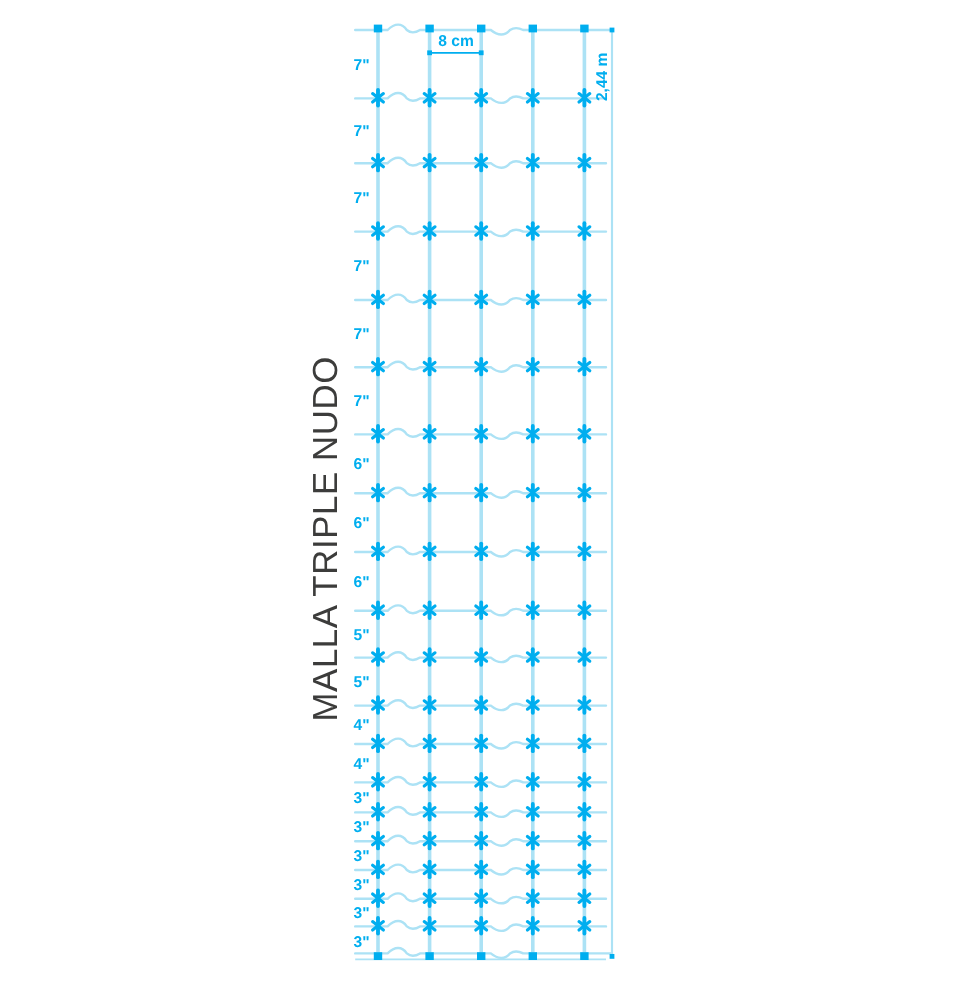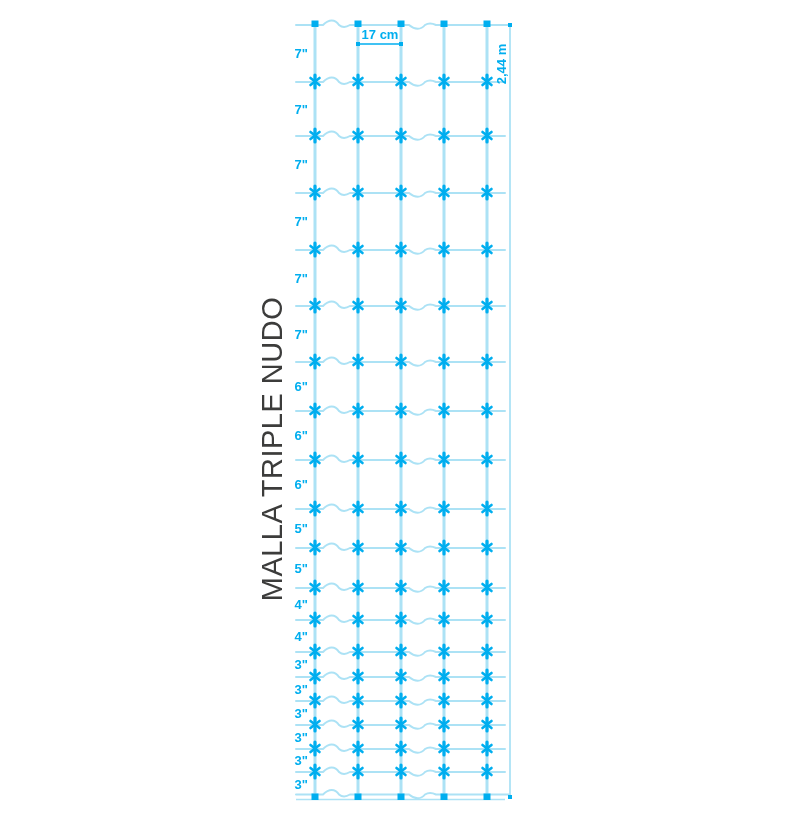--- a/index.html
+++ b/index.html
@@ -380,15 +380,15 @@
       <text x="308" y="608.5" text-anchor="end" fill="#00aeef" font-family="&quot;Liberation Sans&quot;, sans-serif" font-size="13" font-weight="bold">4"</text>
       <text x="308" y="640.5" text-anchor="end" fill="#00aeef" font-family="&quot;Liberation Sans&quot;, sans-serif" font-size="13" font-weight="bold">4"</text>
       <text x="308" y="669" text-anchor="end" fill="#00aeef" font-family="&quot;Liberation Sans&quot;, sans-serif" font-size="13" font-weight="bold">3"</text>
       <text x="308" y="693.5" text-anchor="end" fill="#00aeef" font-family="&quot;Liberation Sans&quot;, sans-serif" font-size="13" font-weight="bold">3"</text>
       <text x="308" y="717.5" text-anchor="end" fill="#00aeef" font-family="&quot;Liberation Sans&quot;, sans-serif" font-size="13" font-weight="bold">3"</text>
       <text x="308" y="741.5" text-anchor="end" fill="#00aeef" font-family="&quot;Liberation Sans&quot;, sans-serif" font-size="13" font-weight="bold">3"</text>
       <text x="308" y="765" text-anchor="end" fill="#00aeef" font-family="&quot;Liberation Sans&quot;, sans-serif" font-size="13" font-weight="bold">3"</text>
       <text x="308" y="789" text-anchor="end" fill="#00aeef" font-family="&quot;Liberation Sans&quot;, sans-serif" font-size="13" font-weight="bold">3"</text>
     </svg>
   <div class="title">MALLA TRIPLE NUDO</div>
-  <div class="dim-label cell-width">17 cm</div>
+  <div class="dim-label cell-width">8 cm</div>
   <div class="dim-label total-height">2,44 m</div>
 </div>
 
 </body></html>

